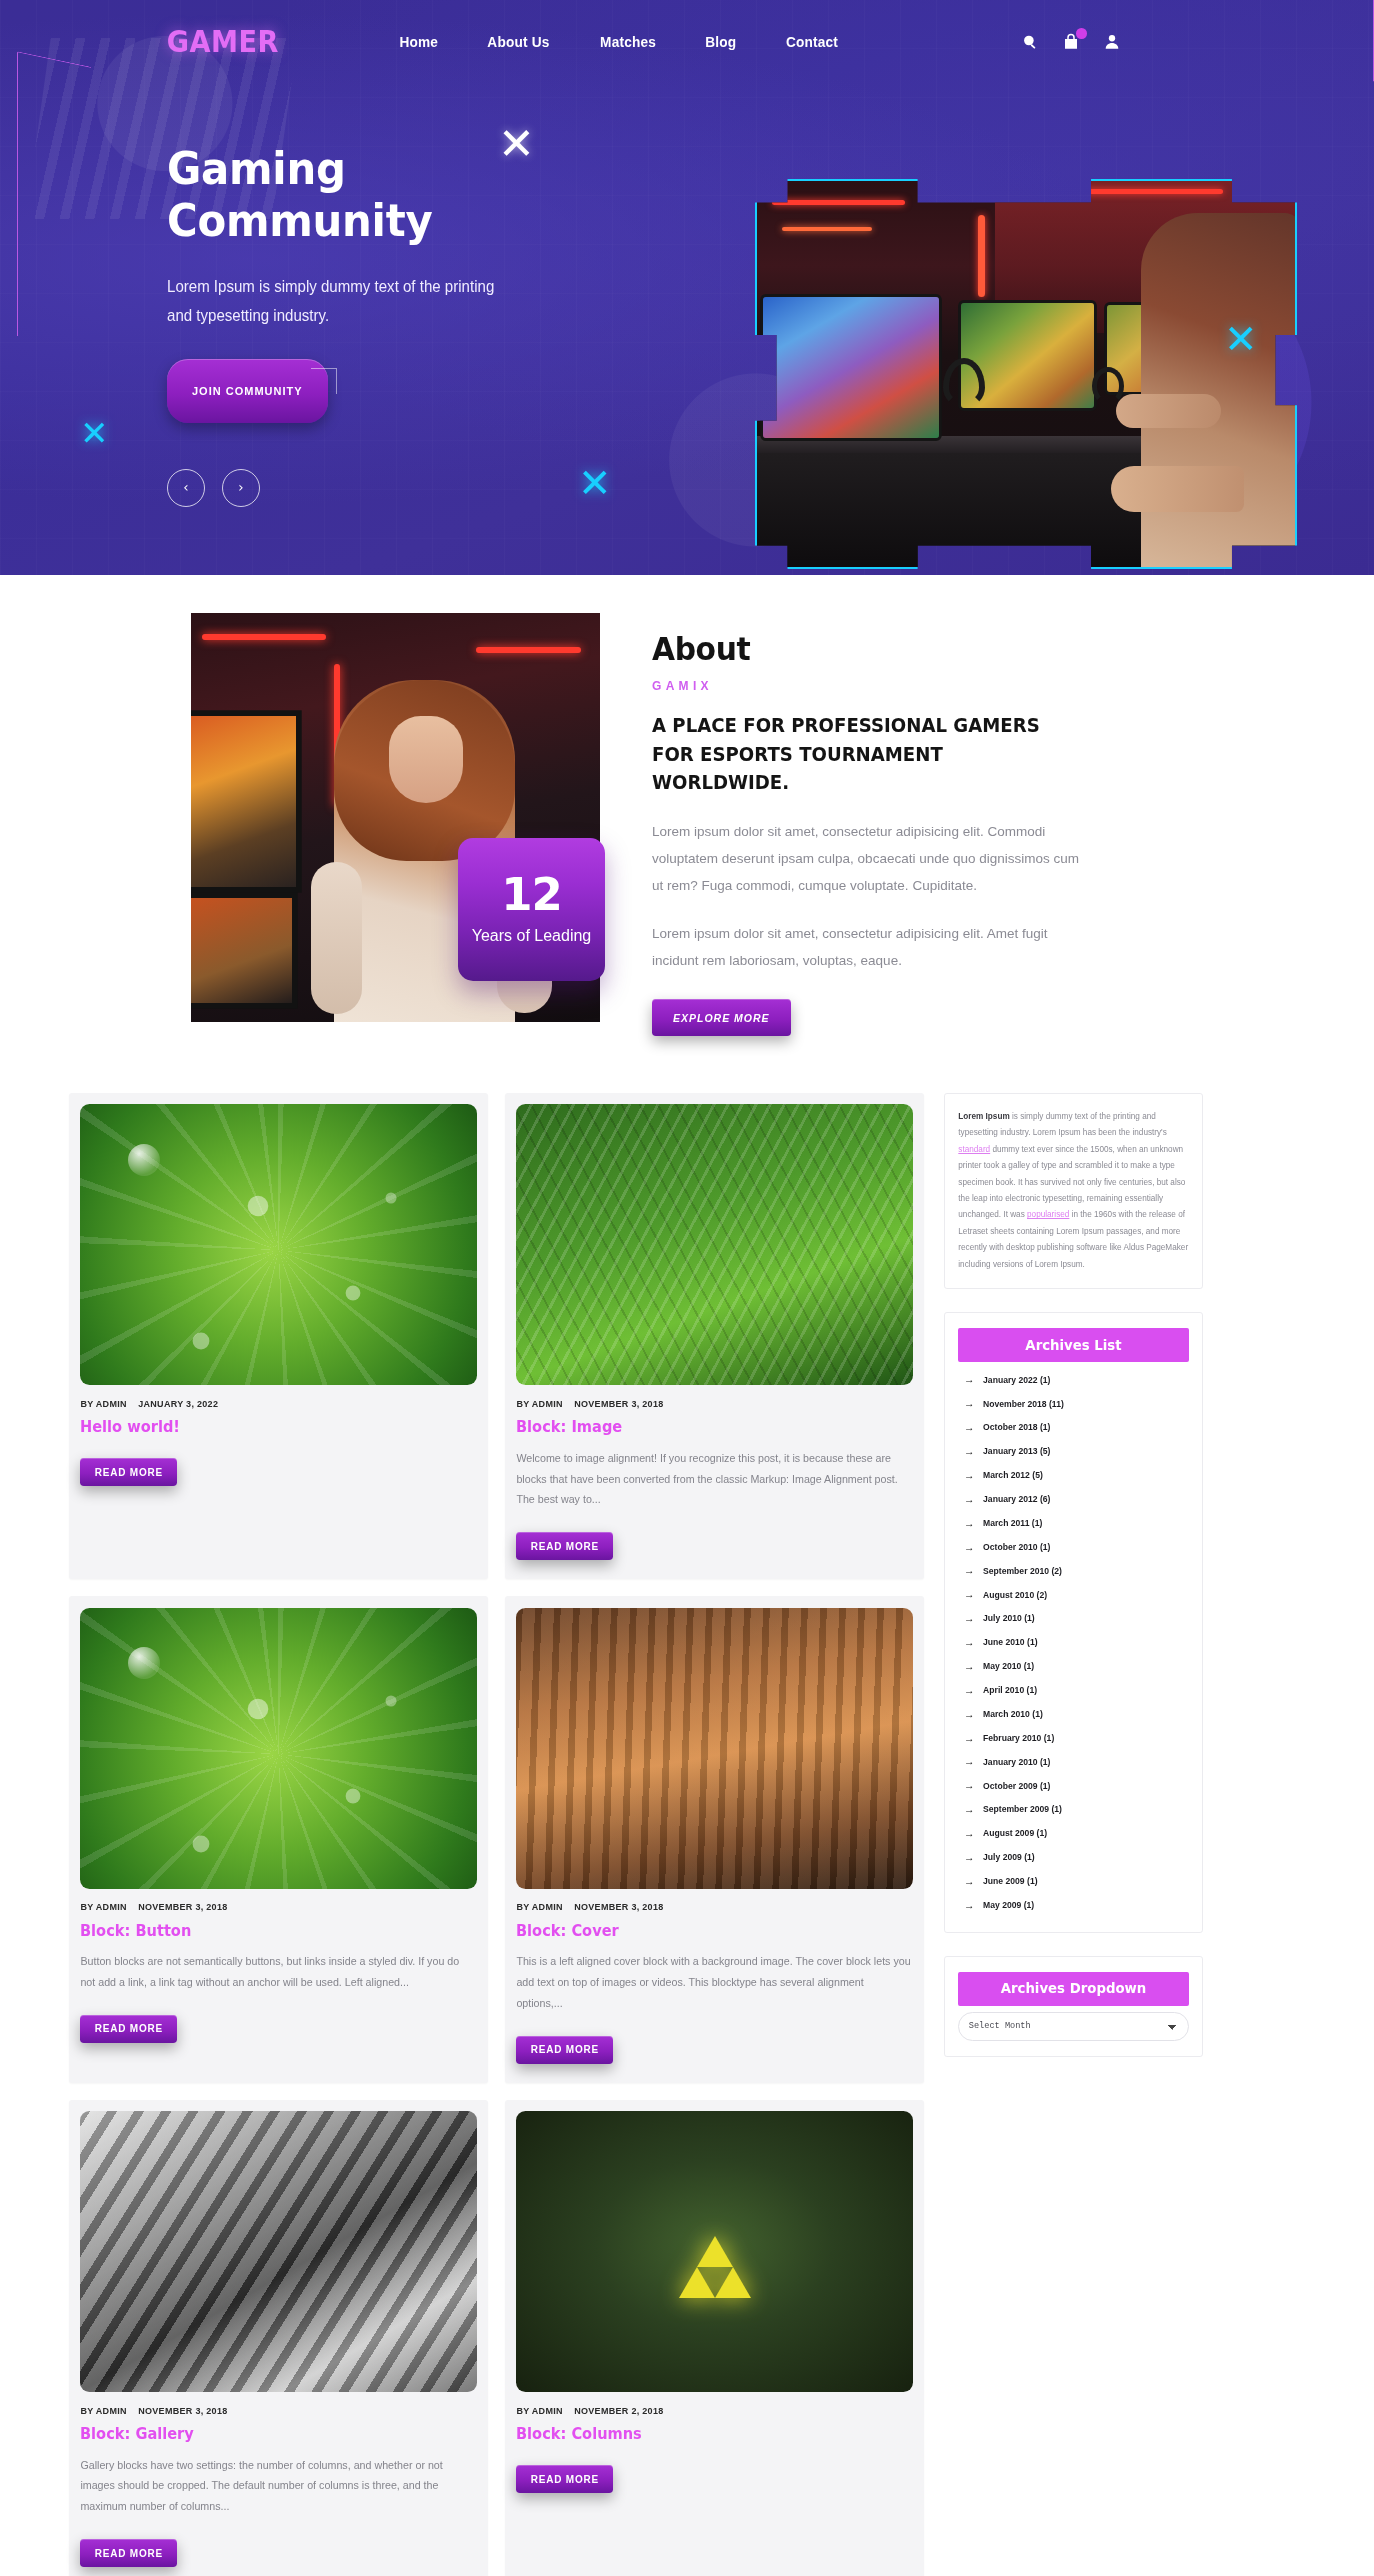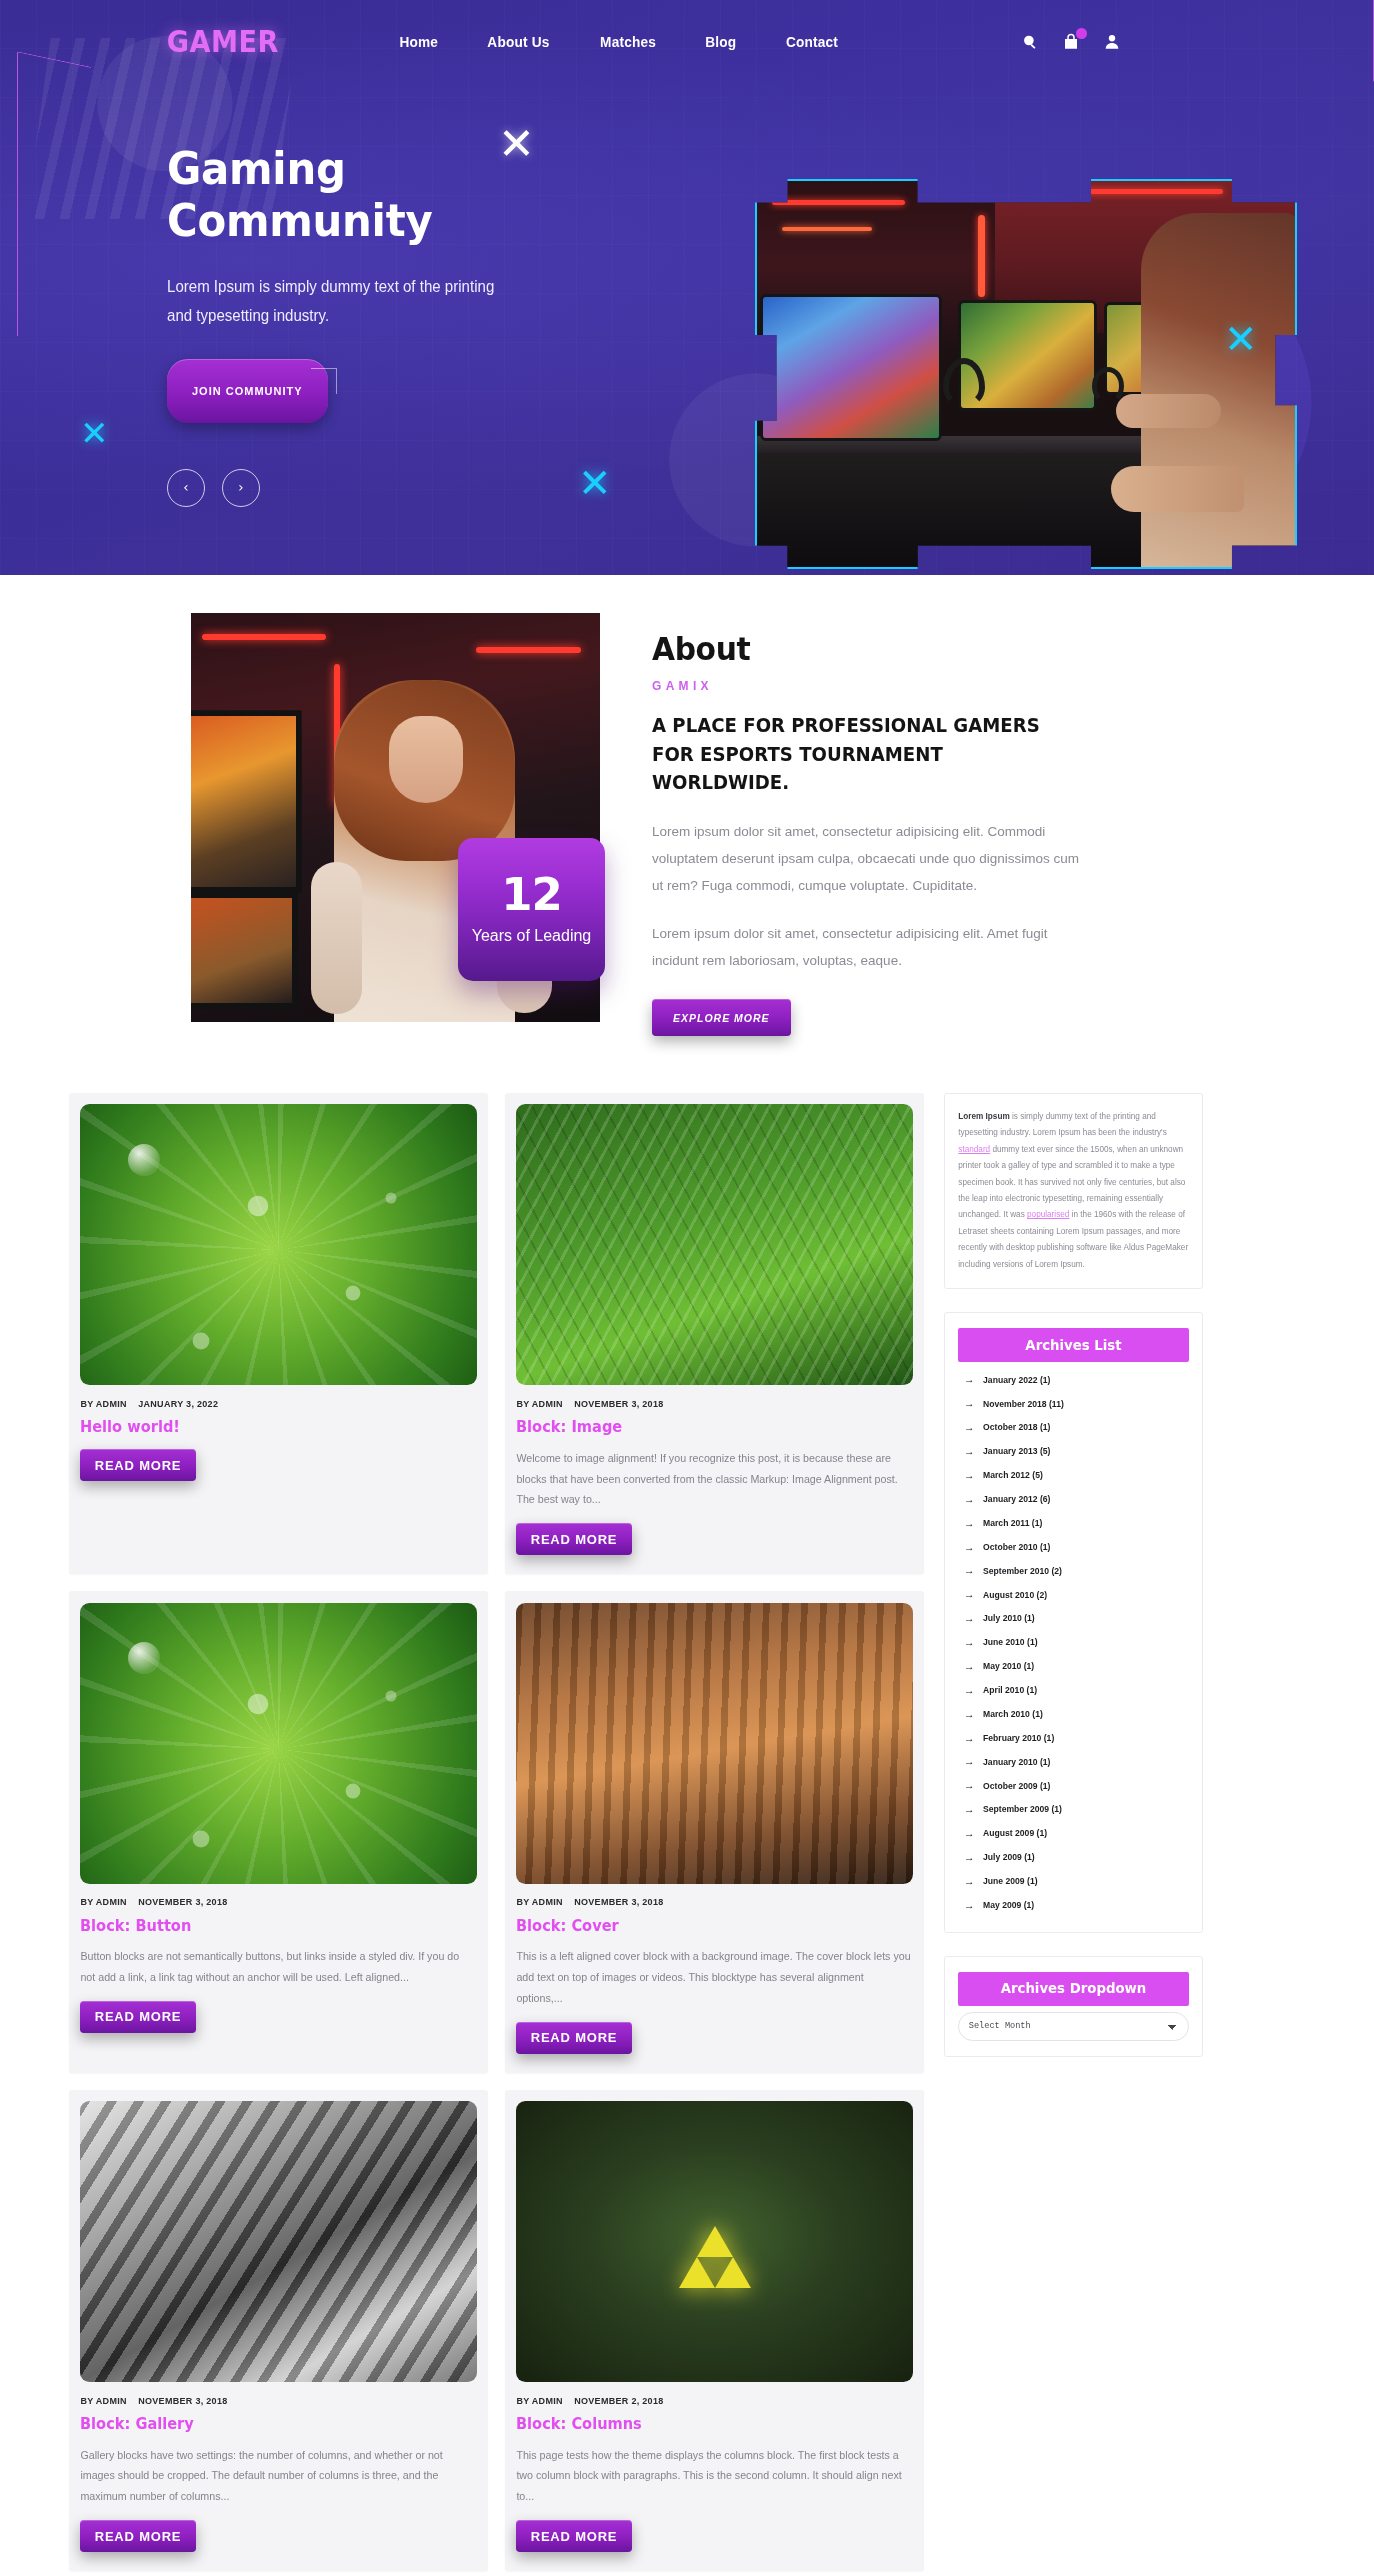--- a/index.html
+++ b/index.html
@@ -338,22 +338,22 @@
   }
   .post-title {
     margin-top: 8.6px; font-size: 15.7px; font-weight: 700; color: #e24ff0;
     font-family: "DejaVu Sans", sans-serif; transform:scaleX(.93); transform-origin:left;
   }
   .post-excerpt {
     margin-top: 11.4px; font-size: 10.7px; line-height: 1.95; color: #84848c;
     font-family: "Liberation Sans", sans-serif;
   }
   .read-more {
-    margin-top: 13px; padding: 8.6px 14.3px; border-radius: 3.8px;
-    font-size: 13px; letter-spacing: 0.8px;
+    margin-top: 22px; padding: 8.6px 14.3px; border-radius: 3.8px;
+    font-size: 10px; letter-spacing: 0.8px;
   }
   .post.no-thumb .post-meta { margin-top: 1.9px; }
 
   
   .sidebar { width: 259px; }
   .widget {
     background: #fff; border: 1px solid #ebebef; border-radius: 2.9px;
     padding: 15px 13.3px; margin-bottom: 23px;
   }
   .widget-title {
@@ -525,21 +525,21 @@
         </div><h3 class="post-title">Block: Cover</h3><p class="post-excerpt">This is a left aligned cover block with a background image. The cover block lets you add text on top of images or videos. This blocktype has several alignment options,...</p><button class="btn-grad read-more">READ MORE</button></article>
       <article class="post"><div class="post-thumb th-bw"></div><div class="post-meta">
           <span>BY ADMIN</span>
           <span>NOVEMBER 3, 2018</span>
         </div><h3 class="post-title">Block: Gallery</h3><p class="post-excerpt">Gallery blocks have two settings: the number of columns, and whether or not images should be cropped. The default number of columns is three, and the maximum number of columns...</p><button class="btn-grad read-more">READ MORE</button></article>
       <article class="post"><div class="post-thumb th-dark">
           <div class="tri-force"></div>
         </div><div class="post-meta">
           <span>BY ADMIN</span>
           <span>NOVEMBER 2, 2018</span>
-        </div><h3 class="post-title">Block: Columns</h3><p class="post-excerpt">This page tests how the theme displays the columns block. The first block tests a two column block with paragraphs. This is the second column. It should align next to...</p><button class="btn-grad read-more">READ MORE</button></article>
+        </div><h3 class="post-title">Block: Columns</h3><button class="btn-grad read-more">READ MORE</button></article>
       <article class="post no-thumb">
         <div class="post-meta">
           <span>BY ADMIN</span>
           <span>NOVEMBER 1, 2018</span>
         </div>
       </article>
       <article class="post no-thumb">
         <div class="post-meta">
           <span>BY ADMIN</span>
           <span>NOVEMBER 1, 2018</span>

